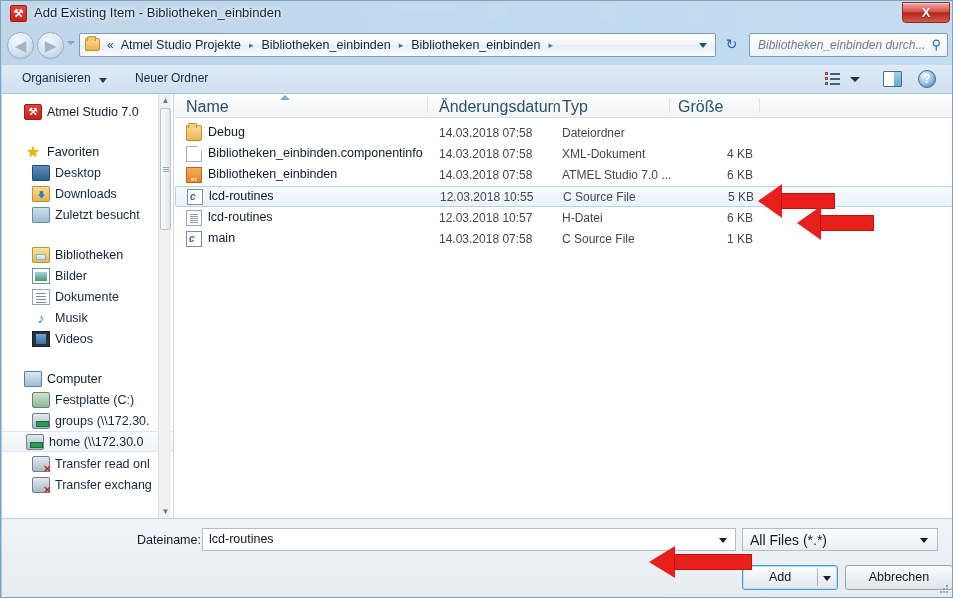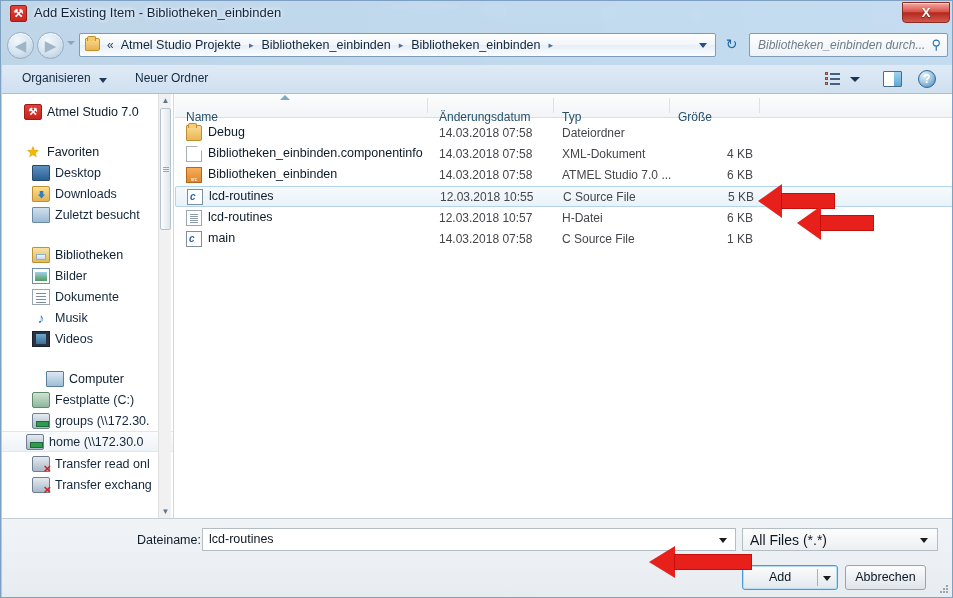--- a/index.html
+++ b/index.html
@@ -225,21 +225,21 @@
   }
 
   
   #filelist { position: absolute; left: 173px; top: 0; width: 778px; height: 424px; background:#fff; }
   #colheader {
     position: absolute; left: 0; top: 0; width: 778px; height: 24px;
     background: linear-gradient(180deg,#fdfdfd,#f2f4f6);
     border-bottom: 1px solid #dcdfe2;
   }
   #colheader .col {
-    position: absolute; top: 16px; font-size: 12px; color: #24516e; white-space: nowrap;
+    position: absolute; top: 4px; font-size: 16px; color: #24516e; white-space: nowrap;
   }
   #colheader .divider {
     position: absolute; top: 4px; width: 1px; height: 15px; background: #dde2e7;
   }
   #sortmark {
     position: absolute; left: 105px; top: 1px;
     width: 0; height: 0; border-left: 5px solid transparent;
     border-right: 5px solid transparent; border-bottom: 5px solid #7fa9c4;
   }
   .filerow {
@@ -312,21 +312,21 @@
   }
   #add-split {
     position: absolute; right: 19px; top: 3px; width: 1px; height: 17px; background: #9fb3c4;
   }
   #add-split-arrow {
     position: absolute; right: 6px; top: 10px;
     width: 0; height: 0; border-left: 4px solid transparent;
     border-right: 4px solid transparent; border-top: 5px solid #1c1c1c;
   }
   #cancel-button {
-    position: absolute; left: 843px; top: 46px; width: 81px; height: 25px;
+    position: absolute; left: 843px; top: 46px; width: 108px; height: 25px;
     background: linear-gradient(180deg,#fbfcfd,#e0e5ea);
     border: 1px solid #97a3ae; border-radius: 3px;
     text-align: center; font-size: 12.5px; color: #0c1822; line-height: 23px;
   }
   #resize-grip {
     position: absolute; right: 3px; bottom: 3px; width: 12px; height: 12px;
     background:
       radial-gradient(circle 1px at 9px 3px,#9aa5af 99%,transparent),
       radial-gradient(circle 1px at 6px 6px,#9aa5af 99%,transparent),
       radial-gradient(circle 1px at 9px 6px,#9aa5af 99%,transparent),
@@ -461,21 +461,21 @@
       </div>
       <div class="nav-item child" style="top:213px;padding-left:30px;">
         <span class="ico ic-music">♪</span>
         <span class="lbl">Musik</span>
       </div>
       <div class="nav-item child" style="top:234px;padding-left:30px;">
         <span class="ico ic-video"></span>
         <span class="lbl">Videos</span>
       </div>
 
-      <div class="nav-item root" style="top:274px;padding-left:22px;margin-left:22px;">
+      <div class="nav-item root" style="top:274px;padding-left:22px;">
         <span class="ico ic-computer"></span>
         <span class="lbl">Computer</span>
       </div>
       <div class="nav-item child" style="top:295px;padding-left:30px;">
         <span class="ico ic-hdd"></span>
         <span class="lbl">Festplatte (C:)</span>
       </div>
       <div class="nav-item child" style="top:316px;padding-left:30px;">
         <span class="ico ic-netdrive"></span>
         <span class="lbl">groups (\\172.30.</span>

